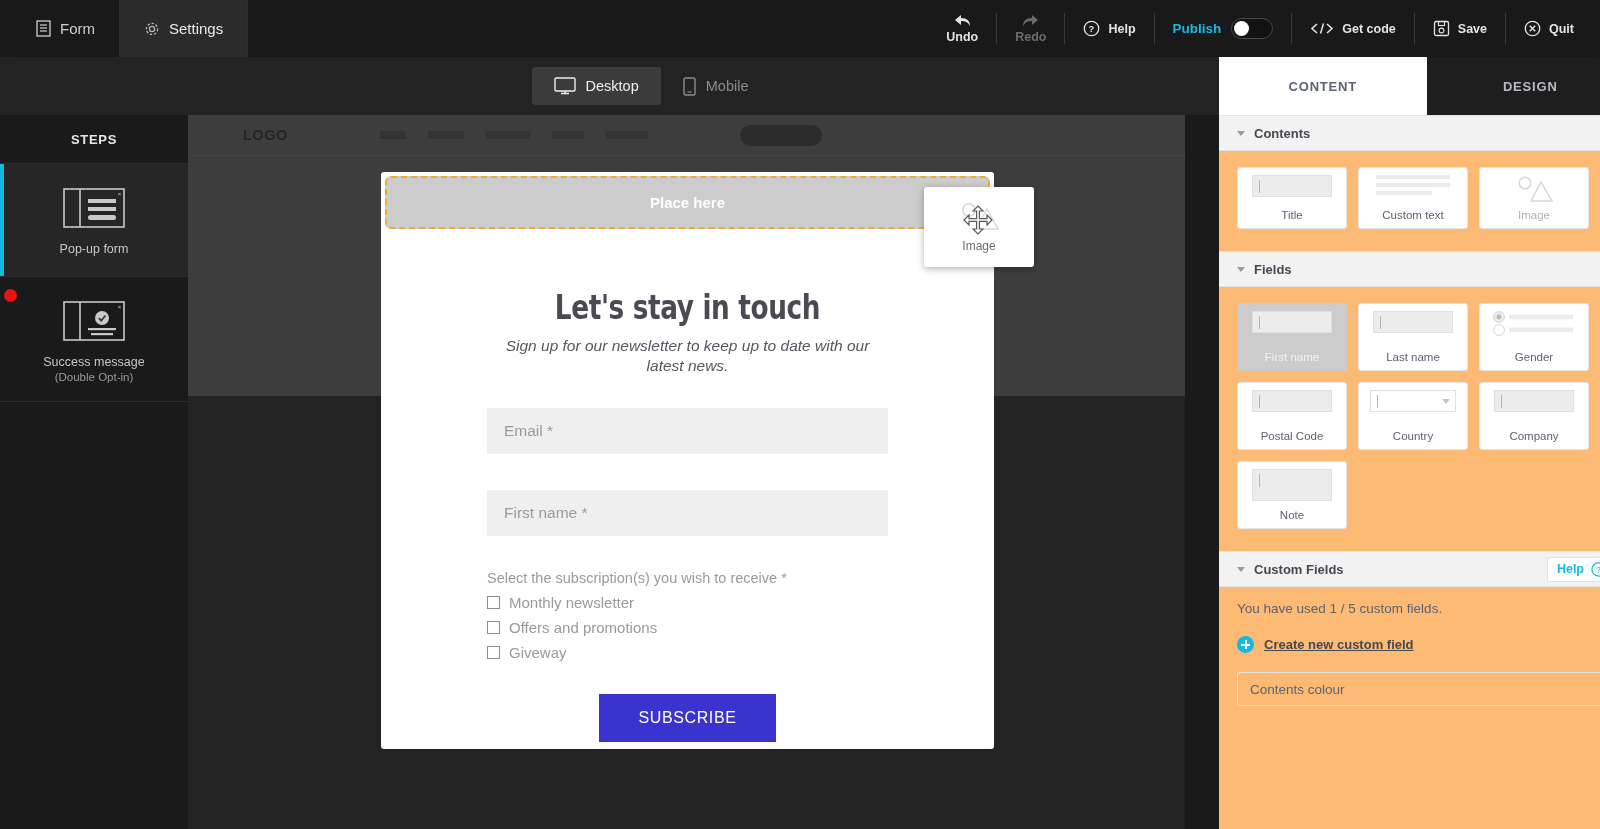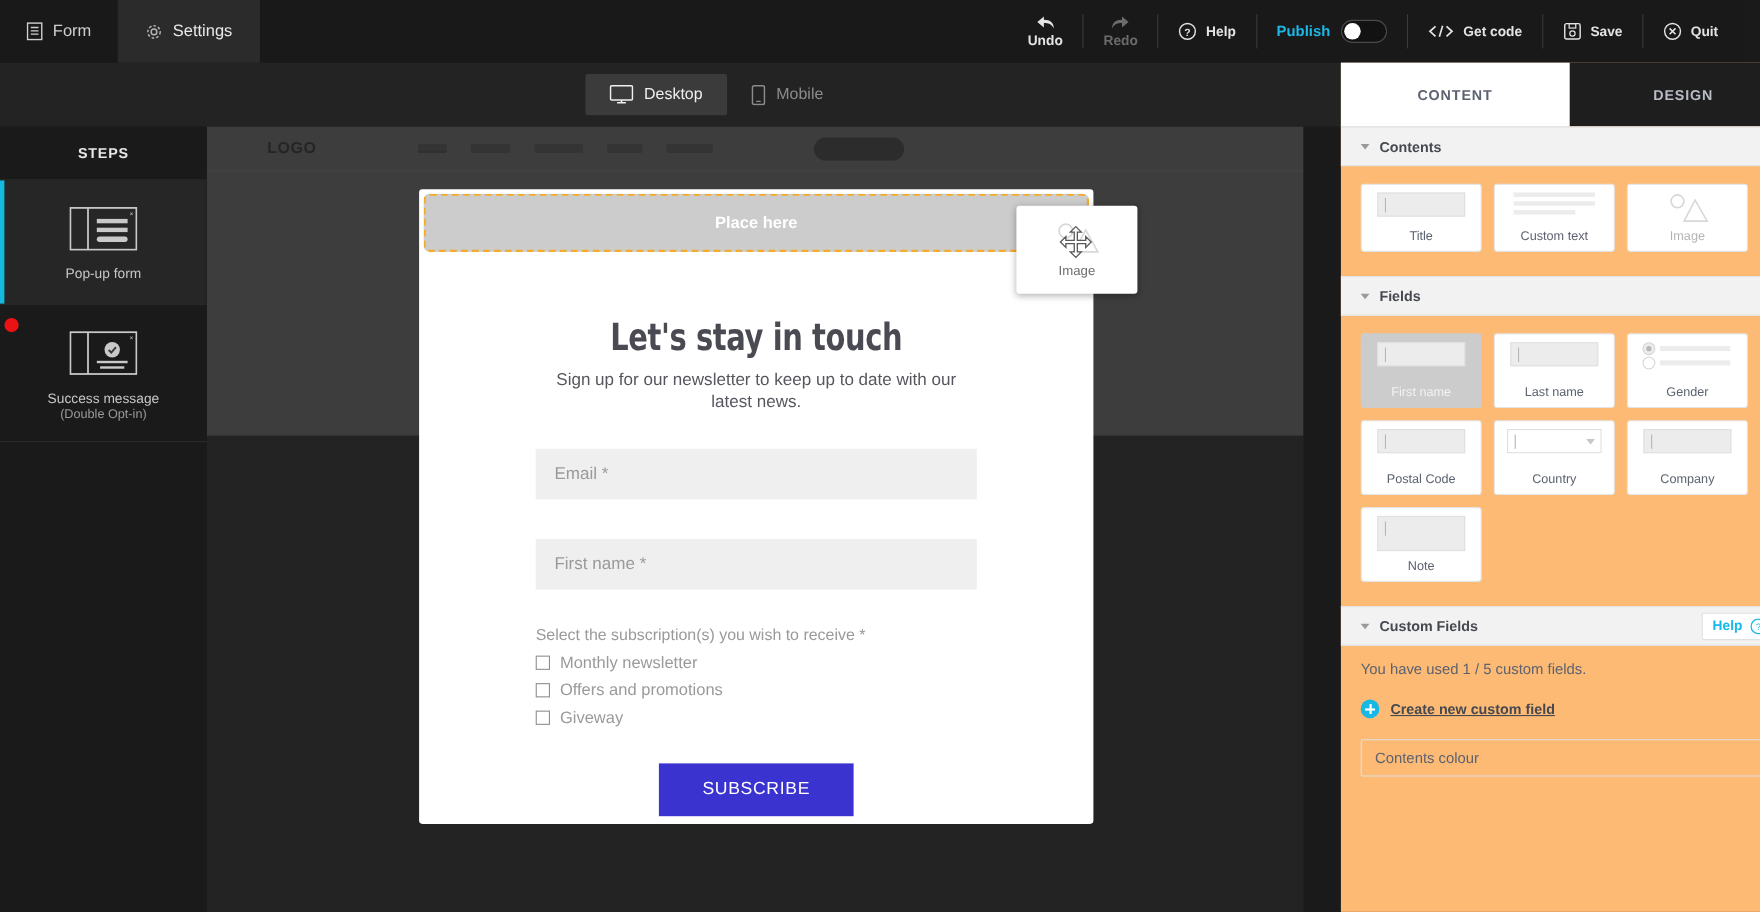--- a/index.html
+++ b/index.html
@@ -7,21 +7,21 @@
     width: 1600px; height: 829px;
     overflow: hidden;
     background: #1a1a1a;
     font-family: "Liberation Sans", sans-serif;
     -webkit-font-smoothing: antialiased;
   }
   #app { position: relative; width: 1600px; height: 829px; }
 
   
   .topbar {
-    position: absolute; left: 0; top: 0; width: 1584px; height: 57px;
+    position: absolute; left: 12px; top: 0; width: 1584px; height: 57px;
     background: #191919;
     display: flex; align-items: stretch;
   }
   .tb-tab {
     display: flex; align-items: center; gap: 9px;
     padding: 0 24px; height: 57px;
     color: #cfcfcf; font-size: 15px;
     border-right: 1px solid #2e2e2e;
     cursor: pointer;
   }
@@ -131,20 +131,21 @@
   .form-body { padding: 58px 106px 0; }
   .form-title {
     text-align: center; color: #4a4a52;
     font-family: "DejaVu Sans Condensed", "Liberation Sans Narrow", "Liberation Sans", sans-serif;
     font-size: 34px; font-weight: bold; letter-spacing: -0.4px;
     transform: scaleX(0.86); transform-origin: center;
   }
   .form-desc {
     text-align: center; color: #56565e; font-size: 15.5px; line-height: 1.3;
     margin-top: 9px;
+    font-style: italic;
   }
   .fld {
     margin-top: 36px; height: 46px; background: #efefef;
     display: flex; align-items: center; padding-left: 17px;
     color: #9a9a9a; font-size: 15.5px;
   }
   .fld.first { margin-top: 32px; }
   .cb-legend { margin-top: 34px; color: #9a9a9a; font-size: 14.5px; }
   .cb-row { display: flex; align-items: center; gap: 9px; margin-top: 8px; }
   .cb-box { width: 13px; height: 13px; border: 1.5px solid #8f8f8f; }

